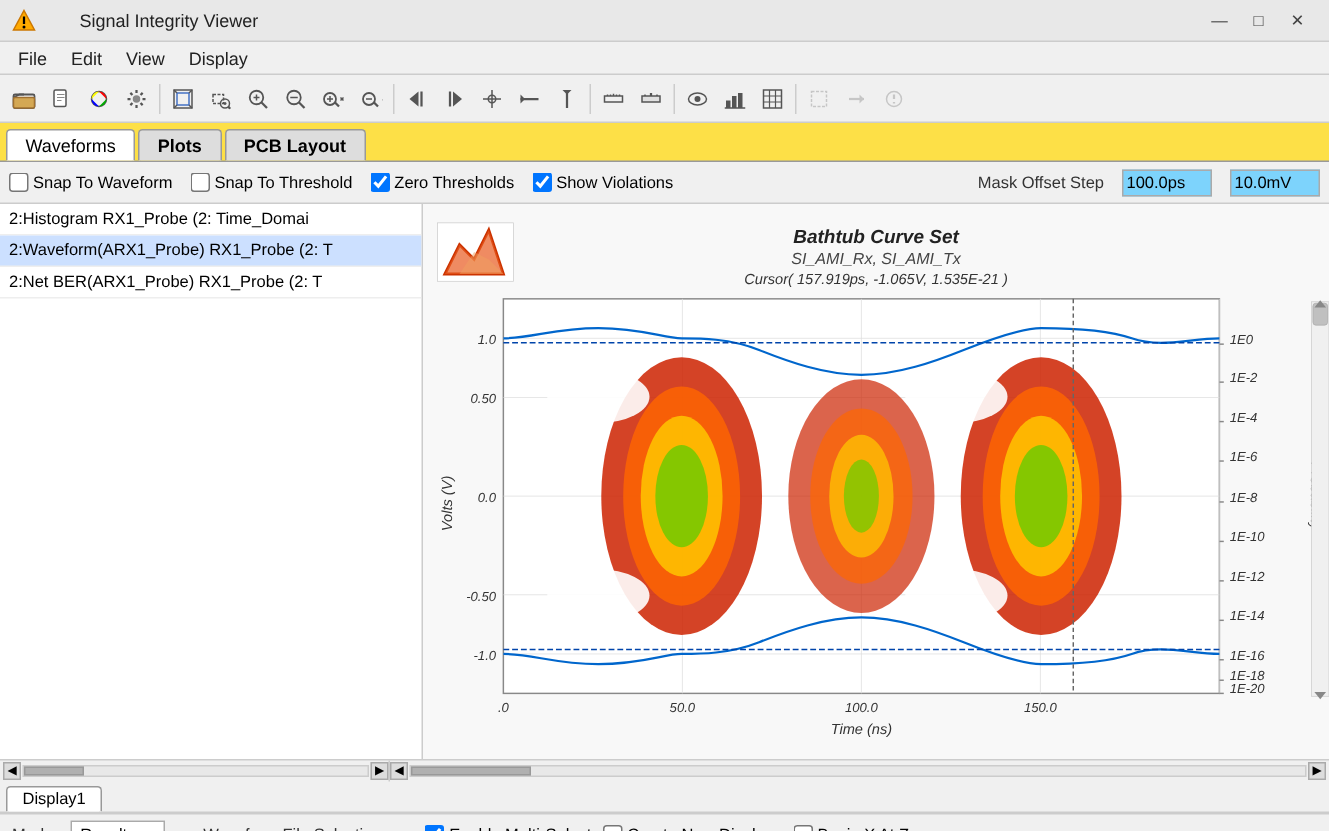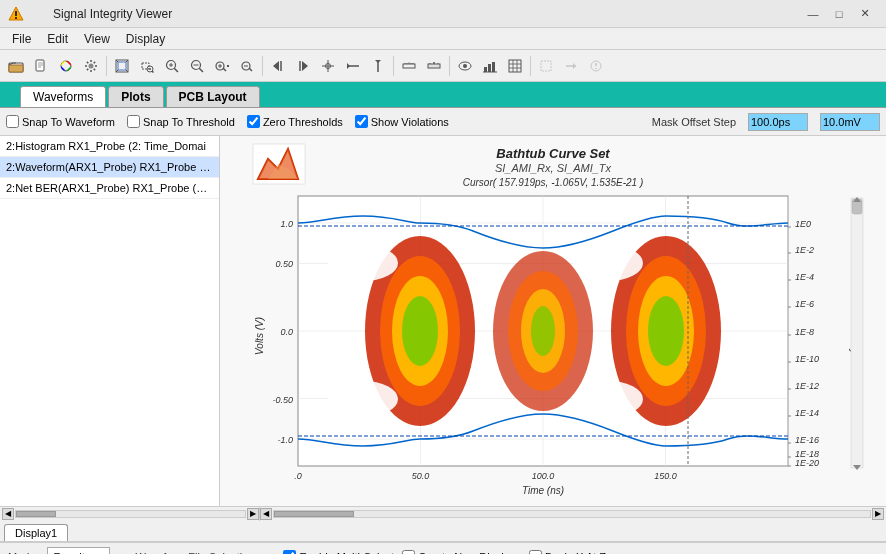--- a/index.html
+++ b/index.html
@@ -59,25 +59,25 @@
       background: transparent;
       cursor: pointer;
       display: flex; align-items: center; justify-content: center;
       font-size: 11px; color: #333;
       border-radius: 2px;
     }
     .tb-sep { width: 1px; height: 20px; background: #ccc; margin: 0 2px; }
 
     
     #tabbarnav {
-      background: #14b8a6;
+      background: #fde047;
       height: 26px;
       display: flex;
       align-items: flex-end;
-      padding: 0 20px;
+      padding: 0 4px;
       border-bottom: 1px solid #999;
     }
     .nav-tab {
       padding: 3px 12px;
       border: 1px solid #999;
       border-bottom: none;
       background: #ddd;
       cursor: pointer;
       font-size: 12px;
       margin-right: 2px;
@@ -110,21 +110,21 @@
 
     
     #main-content {
       display: flex;
       height: 370px;
       background: #f0f0f0;
     }
 
     
     #wave-list {
-      width: 220px;
+      width: 282px;
       background: white;
       border-right: 1px solid #ccc;
       overflow-y: auto;
       overflow-x: hidden;
     }
     .wave-item {
       padding: 4px 6px;
       font-size: 11px;
       border-bottom: 1px solid #eee;
       cursor: pointer;

